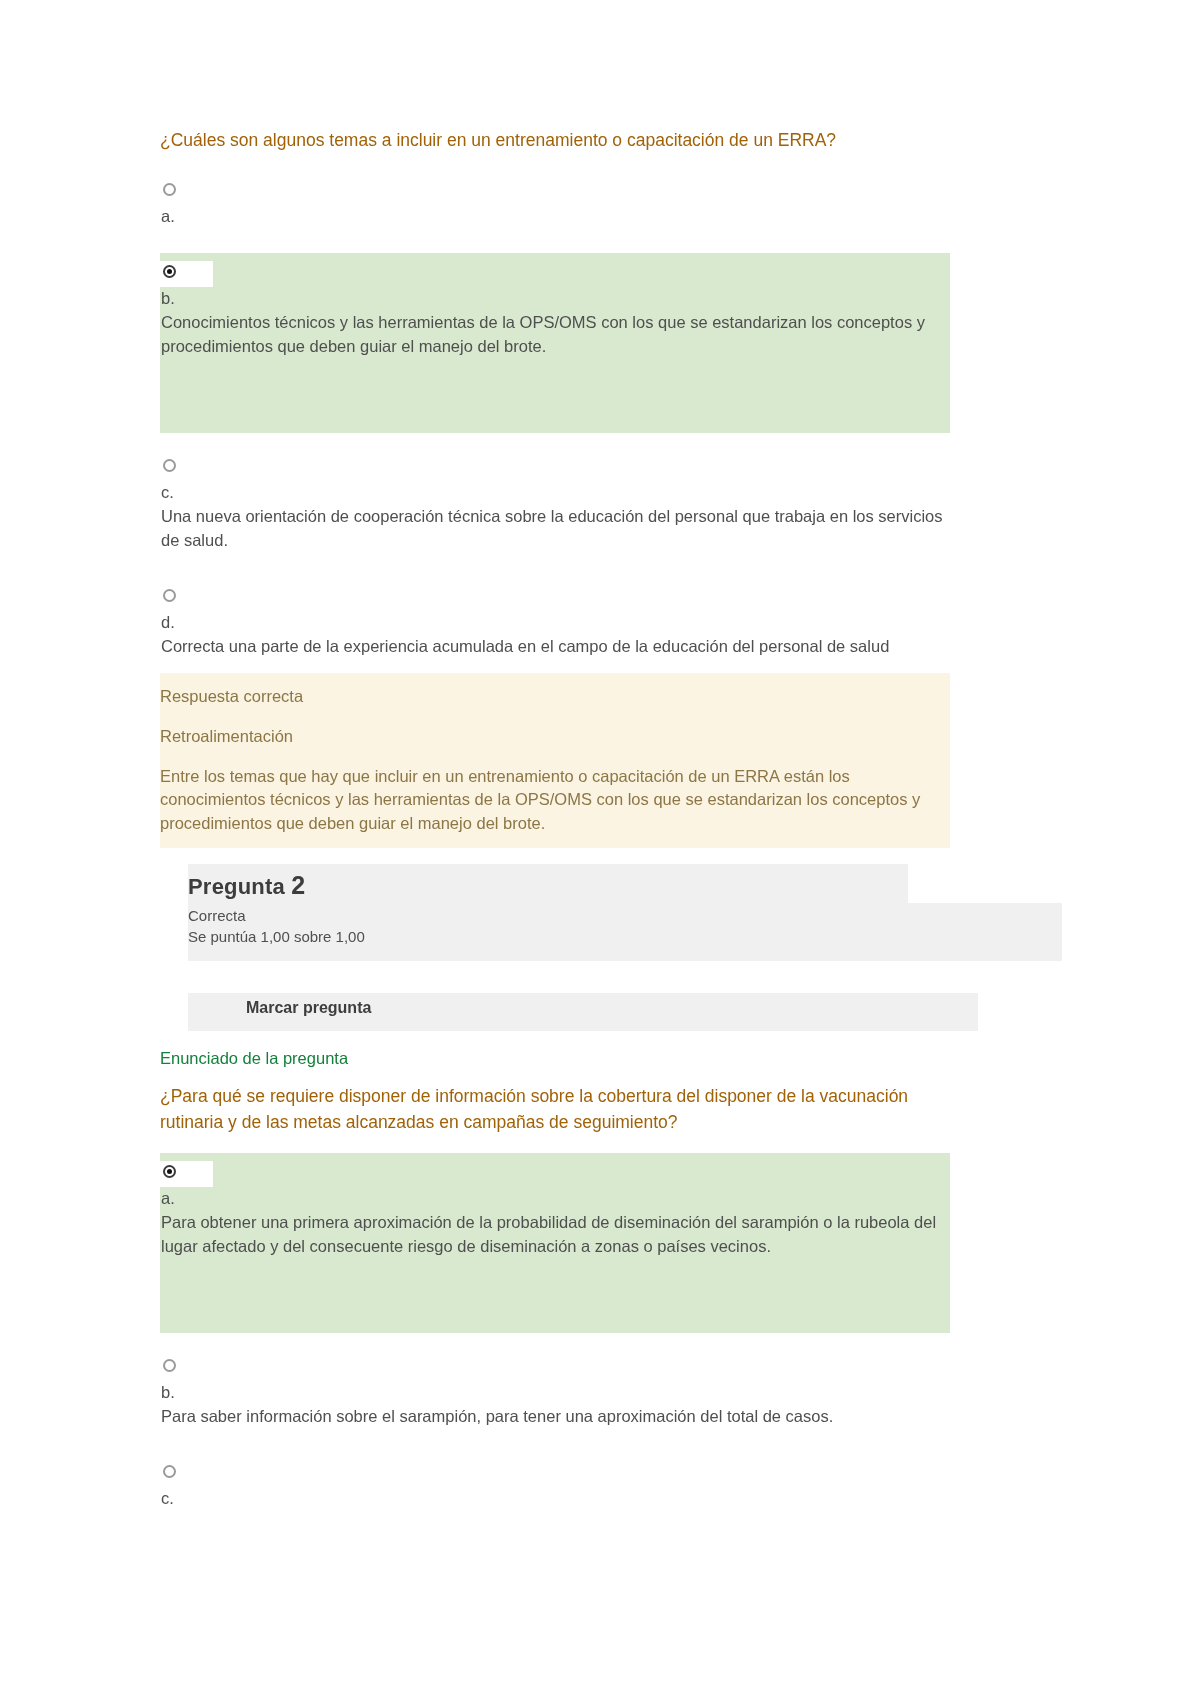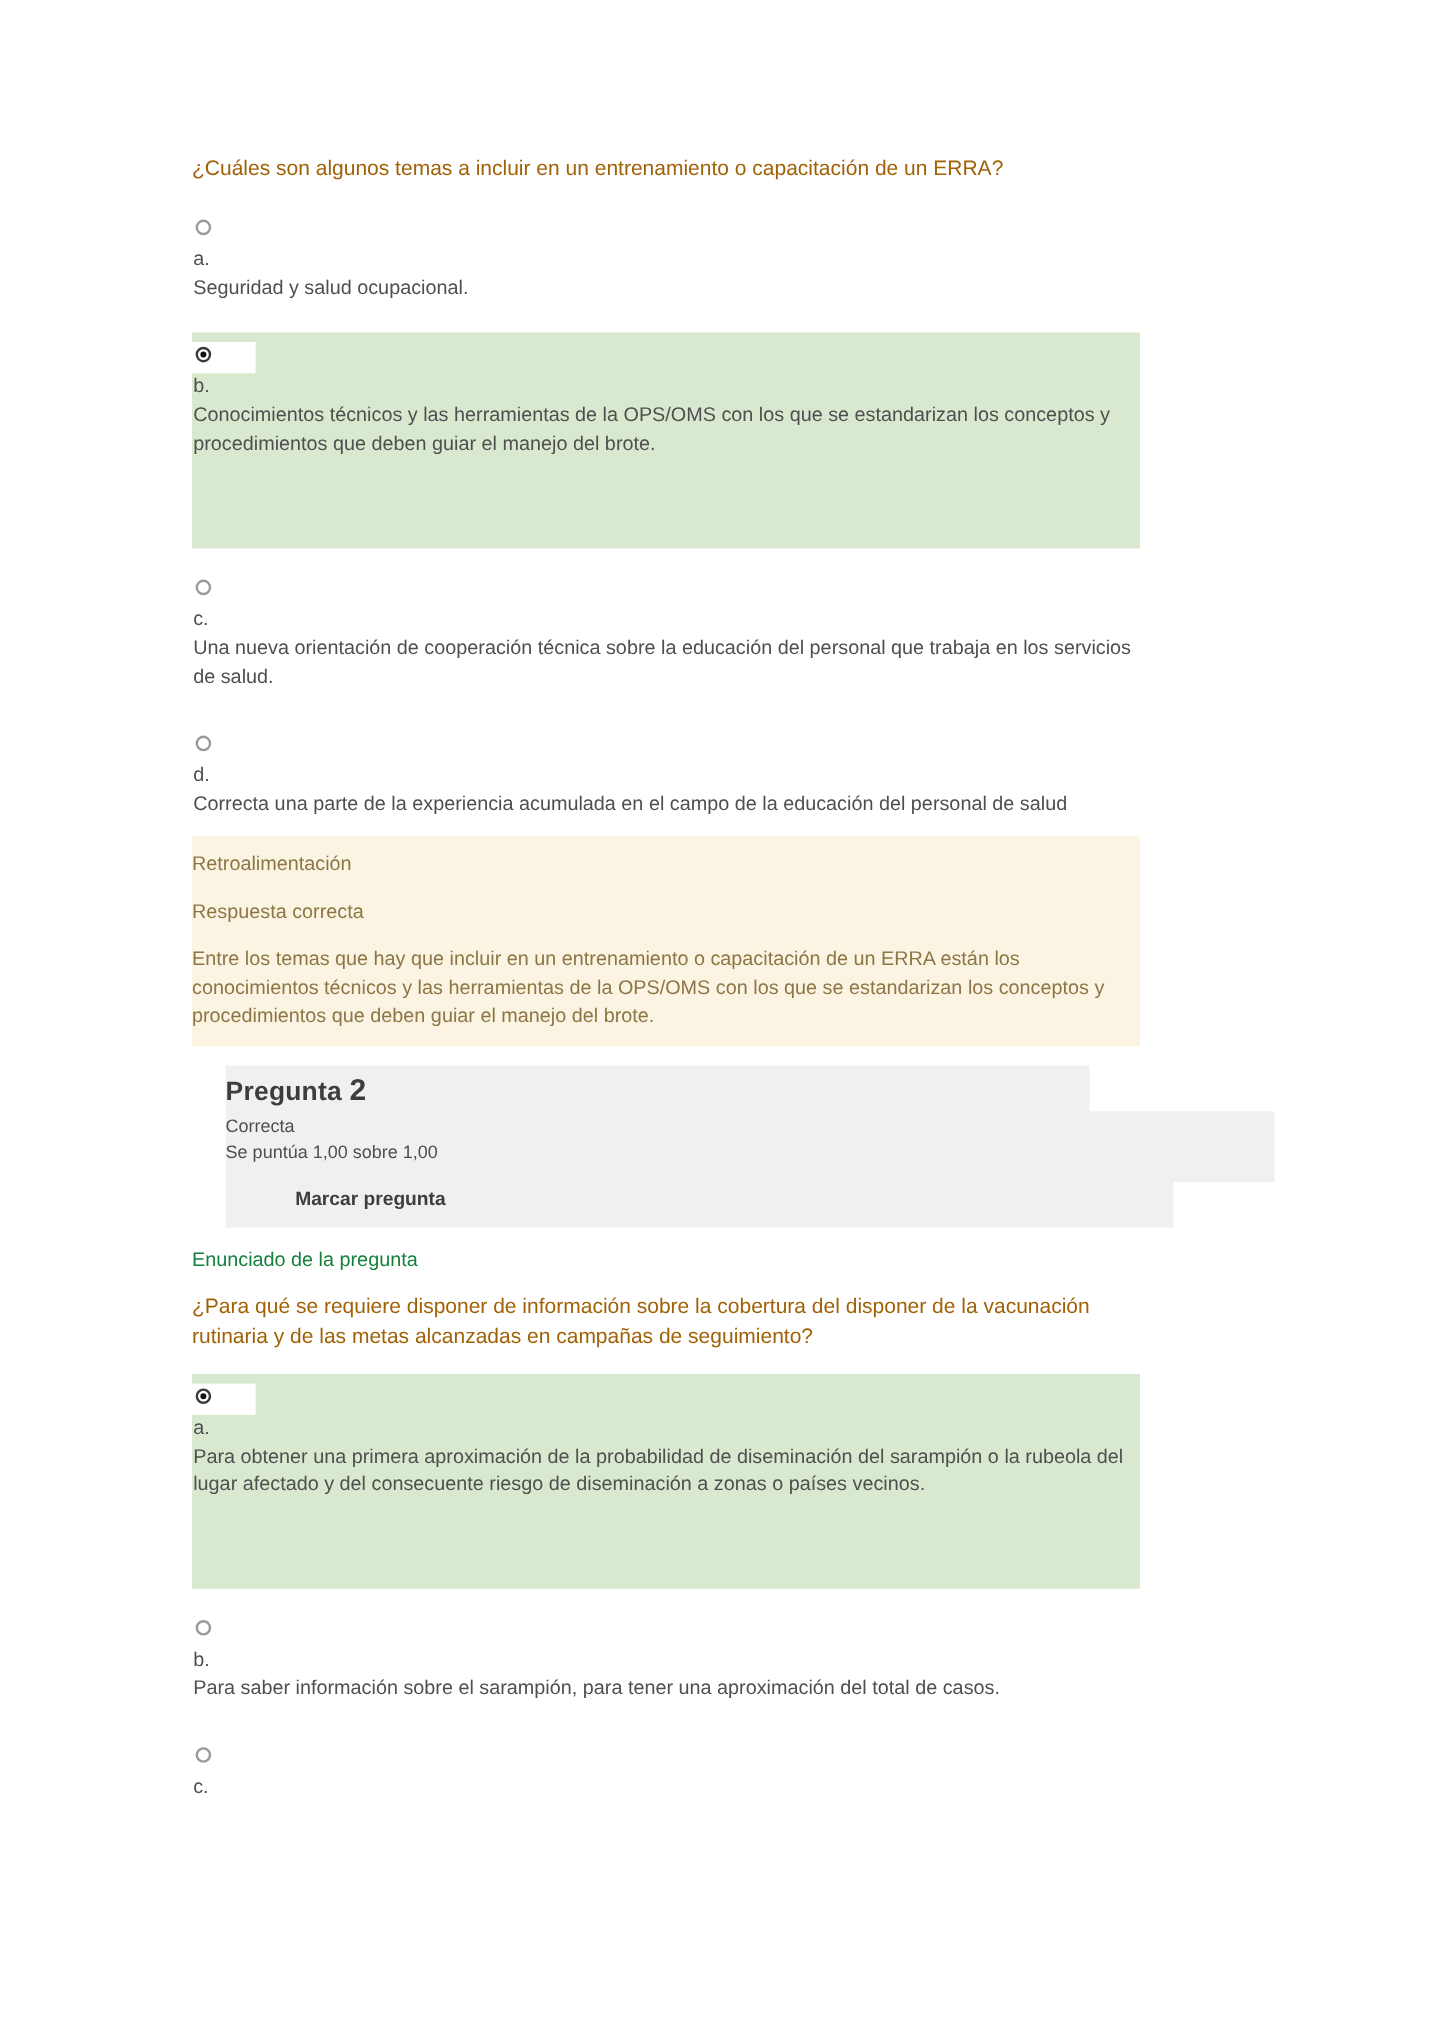--- a/index.html
+++ b/index.html
@@ -151,20 +151,21 @@
   .qheader-meta div {
     font-size: 15px;
     line-height: 1.42;
     color: #4f4f4f;
   }
   .qheader-flag {
     background: #f0f0f0;
     width: 790px;
     padding: 6px 0 14px 58px;
     box-sizing: border-box;
+    margin-top: 32px;
   }
   .qheader-flag span {
     font-size: 16px;
     font-weight: bold;
     color: #3d3d3d;
   }
 
   .after-header { height: 16px; }
 </style>
 </head>
@@ -177,21 +178,20 @@
 
       <p class="qtext">¿Cuáles son algunos temas a incluir en un entrenamiento o capacitación de un ERRA?</p>
 
       <div class="option">
         <div class="option-inner">
           <div class="radio-wrap">
             <span class="radio"></span>
           </div>
           <div class="option-body">
             <span class="option-letter">a.</span>
-            <span class="option-text">Seguridad y salud ocupacional.</span>
           </div>
           <div class="pad-bottom"></div>
         </div>
       </div>
       <div class="option-gap"></div>
 
       <div class="option highlight">
         <div class="option-inner">
           <div class="radio-wrap">
             <span class="radio checked"></span>
@@ -226,22 +226,22 @@
           </div>
           <div class="option-body">
             <span class="option-letter">d.</span>
             <span class="option-text">Correcta una parte de la experiencia acumulada en el campo de la educación del personal de salud</span>
           </div>
           <div class="pad-bottom"></div>
         </div>
       </div>
 
       <div class="feedback">
+        <p>Respuesta correcta</p>
         <p>Retroalimentación</p>
-        <p>Respuesta correcta</p>
         <p>Entre los temas que hay que incluir en un entrenamiento o capacitación de un ERRA están los conocimientos técnicos y las herramientas de la OPS/OMS con los que se estandarizan los conceptos y procedimientos que deben guiar el manejo del brote.</p>
       </div>
     </div>
 
     <div>
 
       <div class="qheader">
         <div class="qheader-title-row">
           <span class="qheader-title"><span>Pregunta</span>
             <span class="num">2</span>

